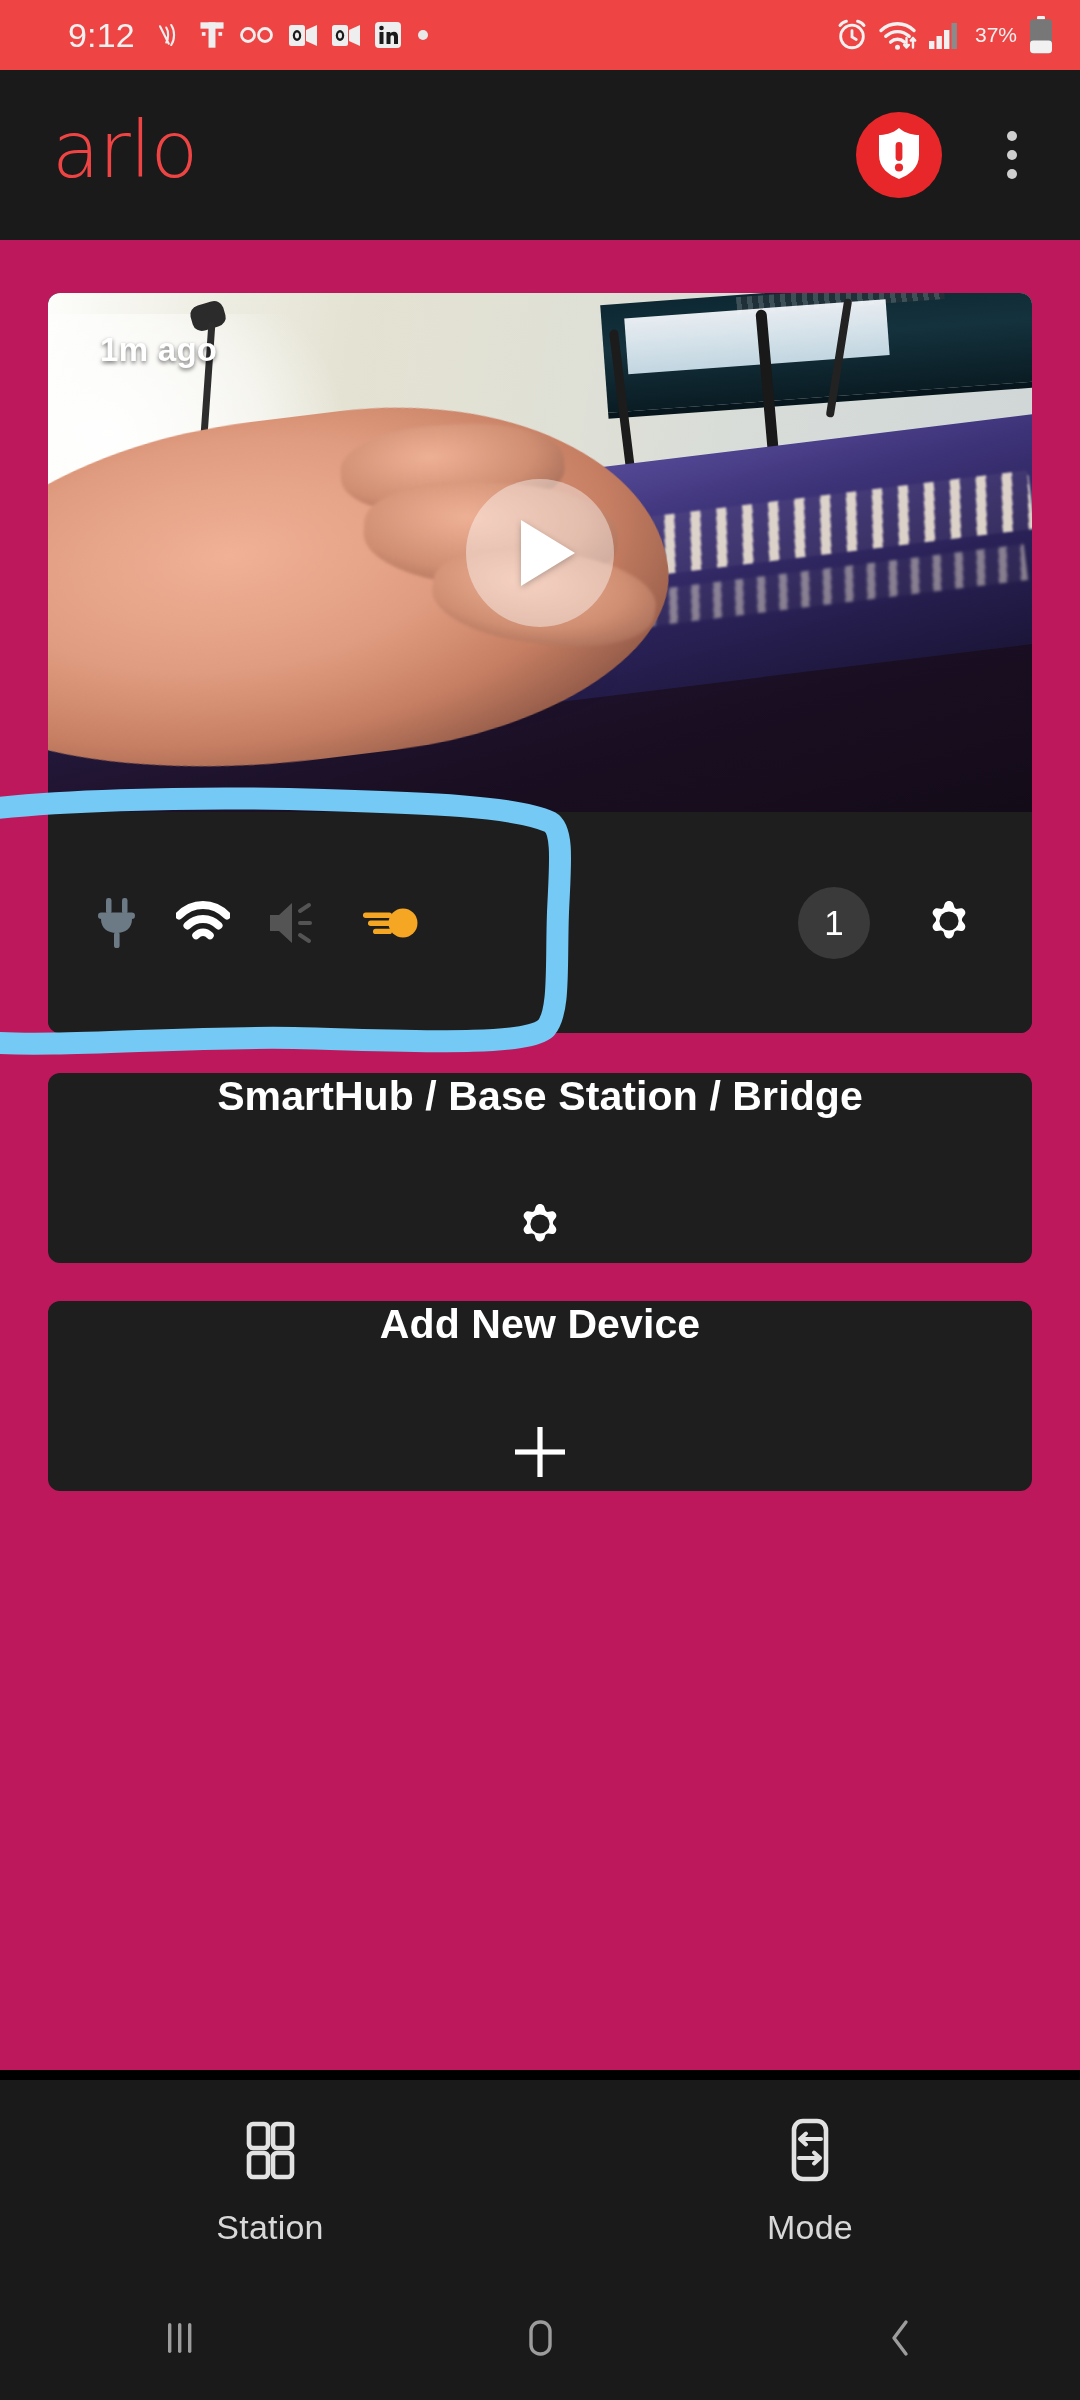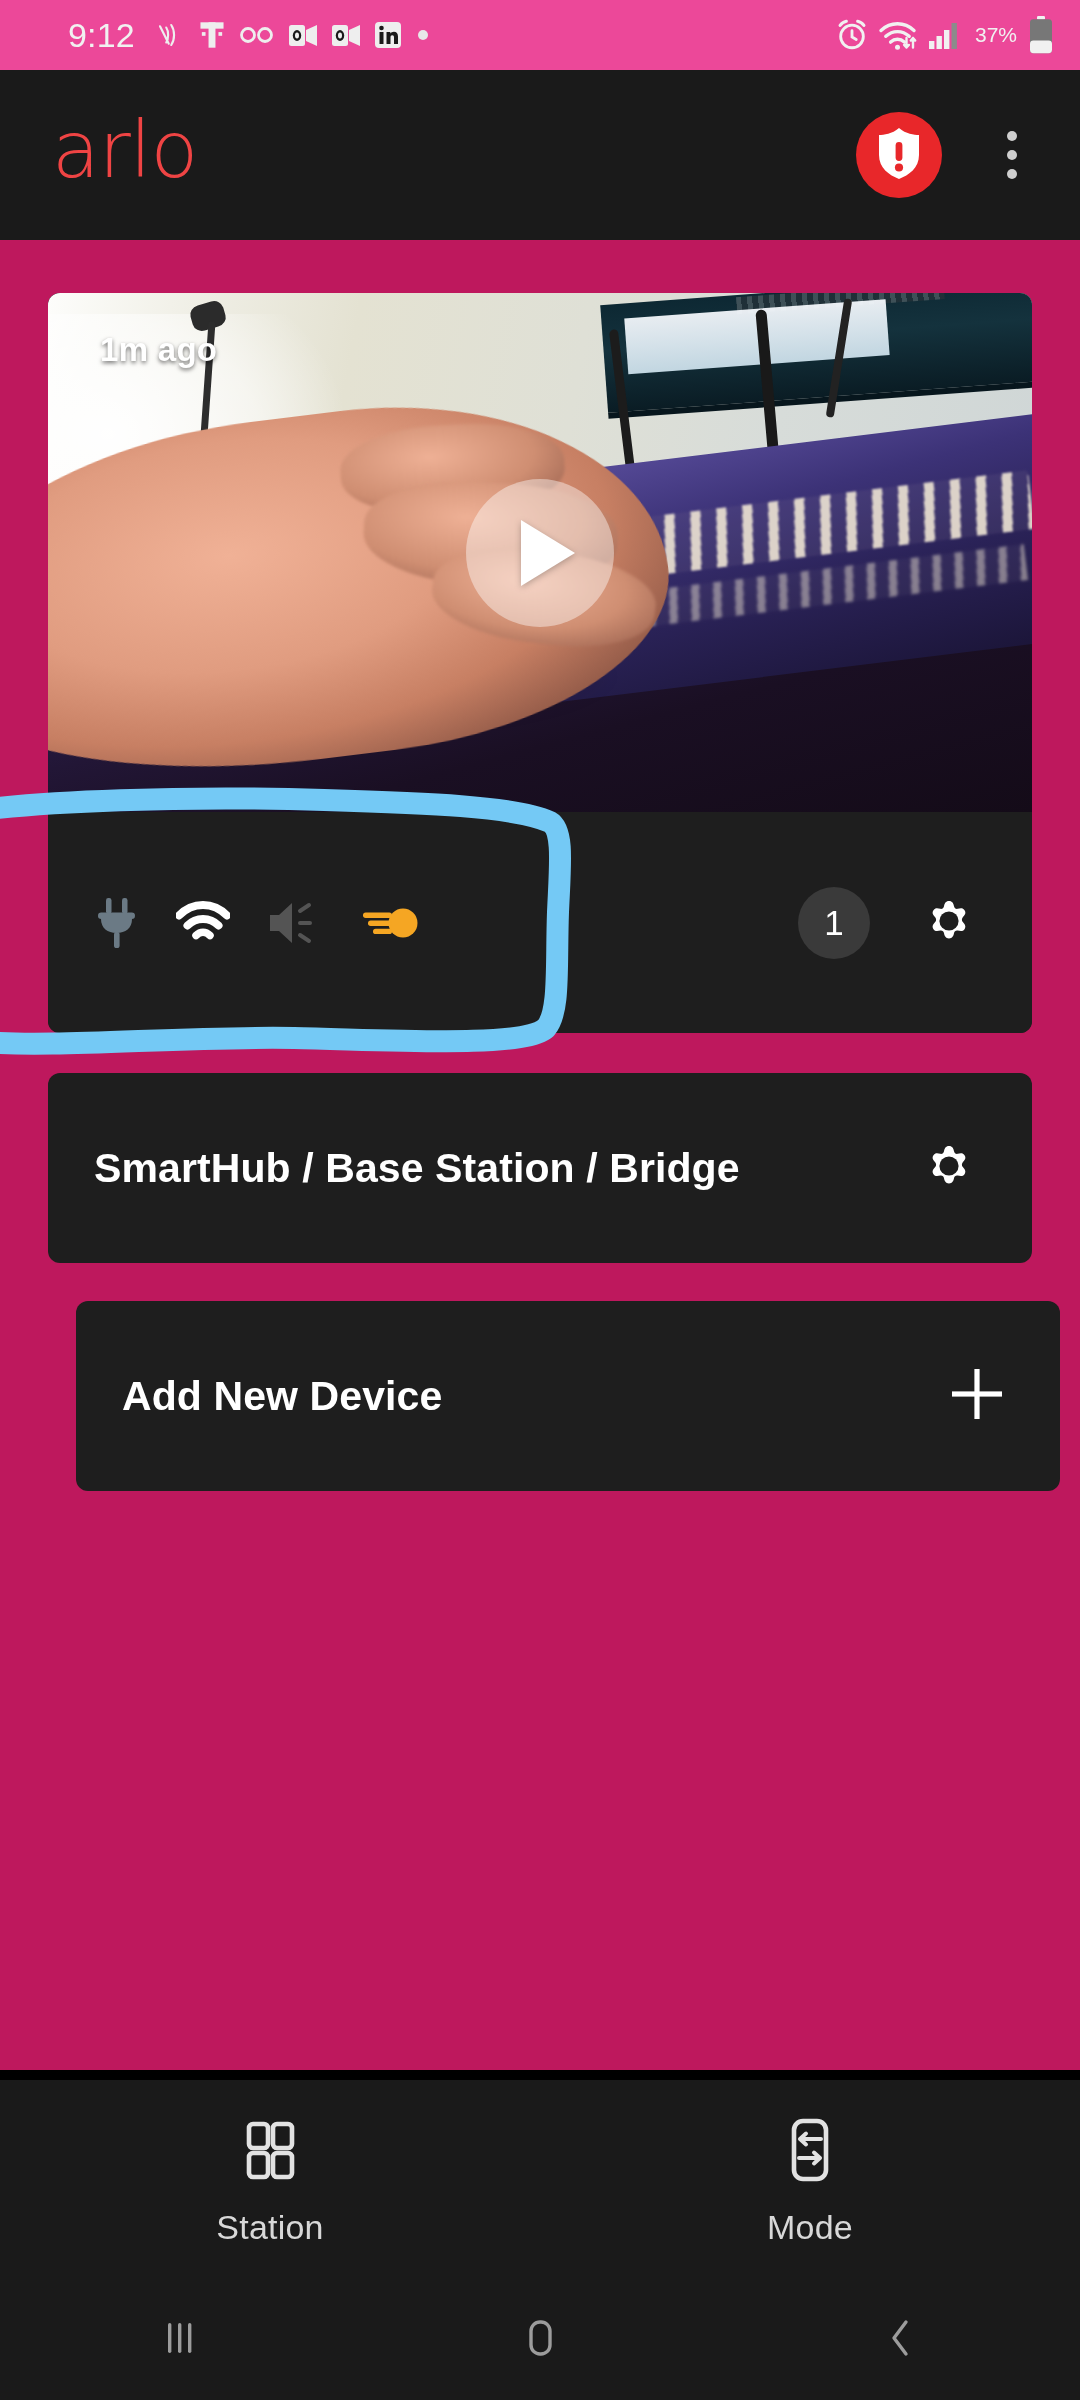--- a/index.html
+++ b/index.html
@@ -7,21 +7,21 @@
   body {
     width:1080px; height:2400px;
     font-family:"Liberation Sans", sans-serif;
     color:#fff; overflow:hidden; position:relative;
   }
   #app { position:relative; width:1080px; height:2400px; background:#000; }
 
   
   .statusbar{
     position:absolute; top:0; left:0; width:1080px; height:70px;
-    background:#ec4899; display:flex; align-items:center;
+    background:#ef4444; display:flex; align-items:center;
     padding:0 26px 0 68px;
   }
   .sb-left{ display:flex; align-items:center; gap:13px; flex:1; }
   .sb-time{ font-size:34px; font-weight:500; color:#f1f1f1; letter-spacing:.2px; margin-right:7px;}
   .sb-right{ display:flex; align-items:center; gap:9px; }
   .sb-pct{ font-size:21px; font-weight:500; color:#f1f1f1; margin-left:5px; margin-right:2px;}
   .ic{ display:inline-flex; align-items:center; justify-content:center; }
 
   
   .appbar{
@@ -138,23 +138,23 @@
   .devname{ font-size:40px; font-weight:700; color:#fff; letter-spacing:.2px; margin-bottom:22px;}
   .devicons{ display:flex; align-items:center; gap:36px; }
   .badge-num{
     width:72px;height:72px;border-radius:50%;background:#3a3a3a;
     display:flex;align-items:center;justify-content:center;
     font-size:35px;font-weight:400;color:#fff; margin-right:42px;
   }
   .gear-btn{ width:74px;height:74px;display:flex;align-items:center;justify-content:center;}
 
   
-  .row-card{ height:190px; display:flex; align-items:center; padding:0 46px; }
+  .row-card{ height:190px; display:flex; align-items:center; padding:0 46px;flex-direction:column; }
   .hub-card{ top:833px; }
-  .add-card{ top:1061px;margin-left:28px; }
+  .add-card{ top:1061px; }
   .row-title{ flex:1; font-size:41px; font-weight:700; color:#fff; letter-spacing:.1px;}
   .plus-btn{ width:74px;height:74px;display:flex;align-items:center;justify-content:center;}
 
   
   .annot{ position:absolute; left:-6px; top:780px; width:600px; height:275px;
     pointer-events:none; z-index:40; }
 
   
   .bottomnav{
     position:absolute; left:0; bottom:120px; width:1080px; height:200px;

